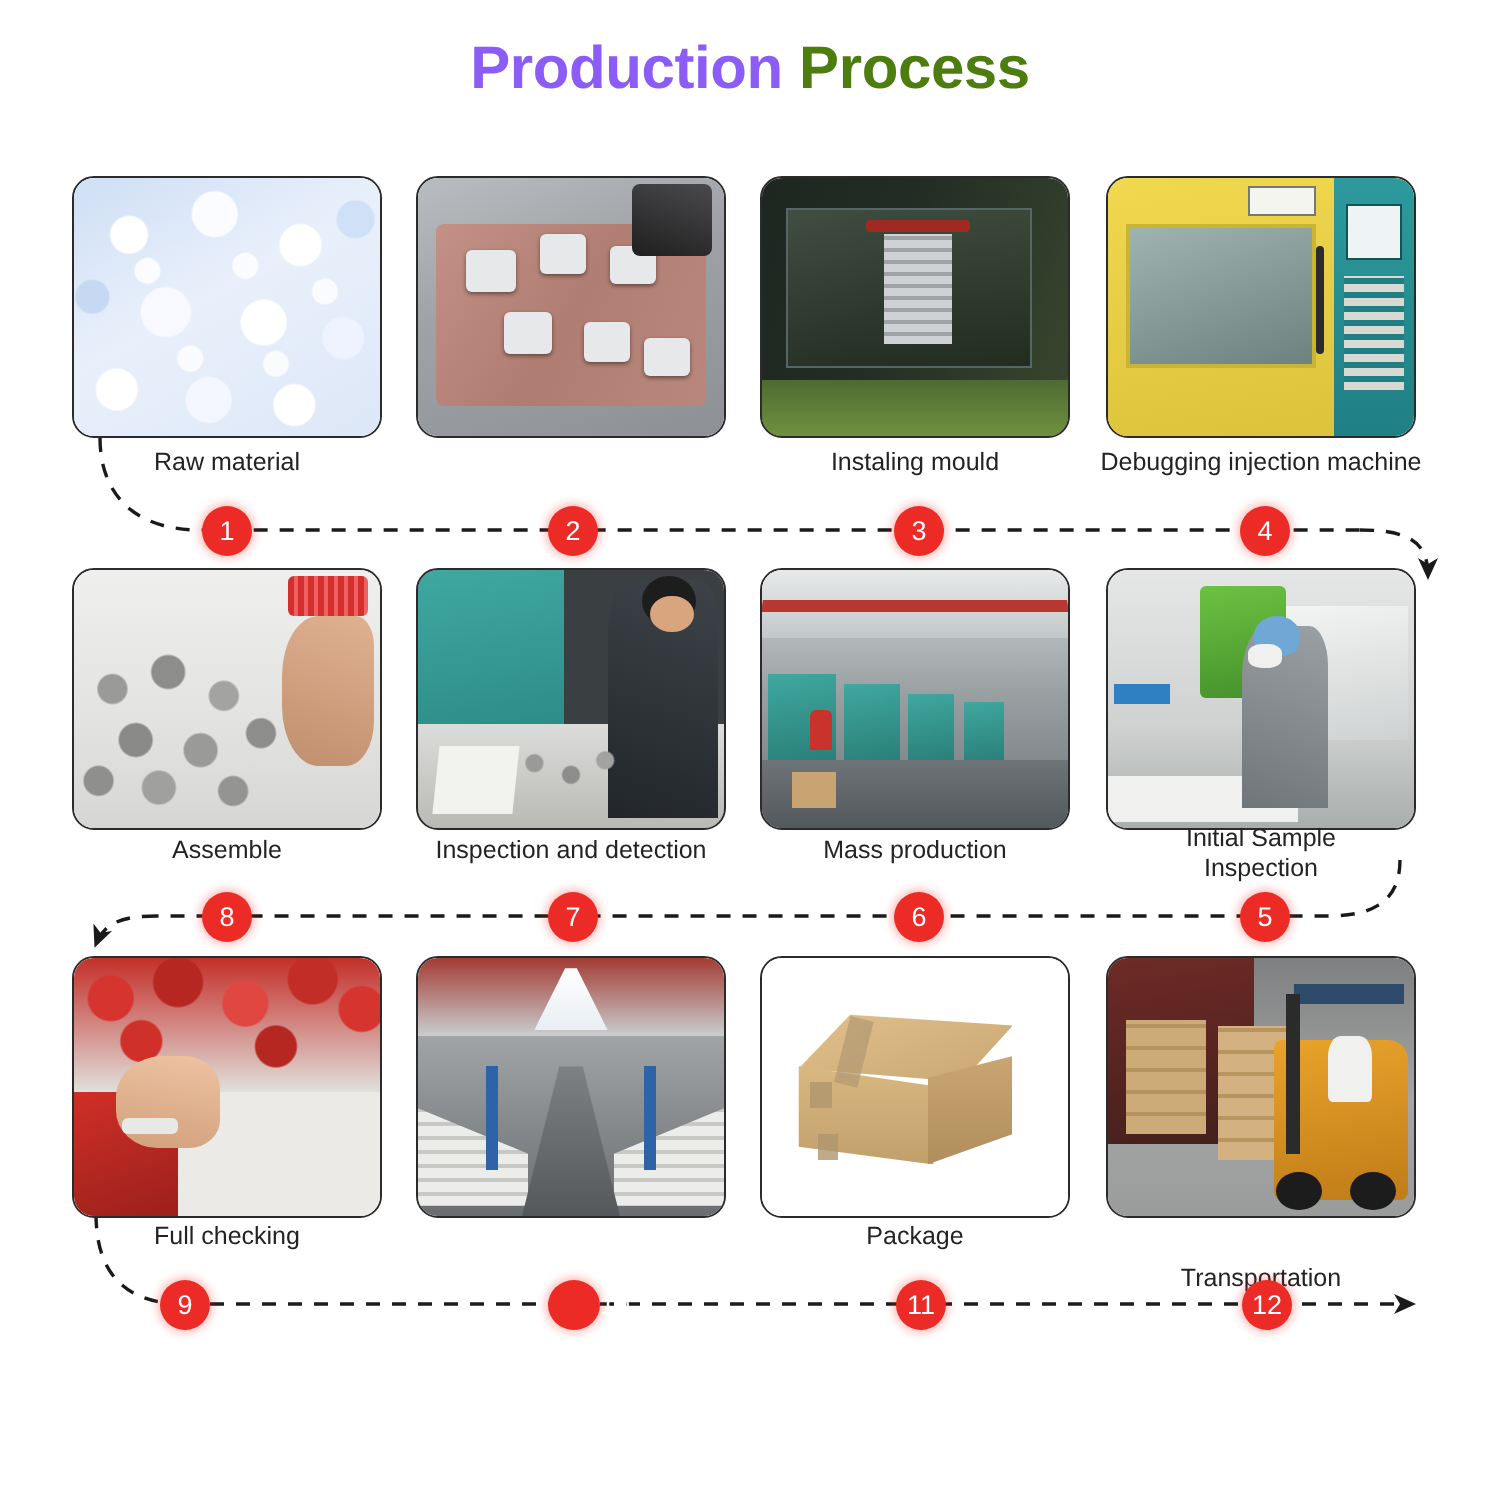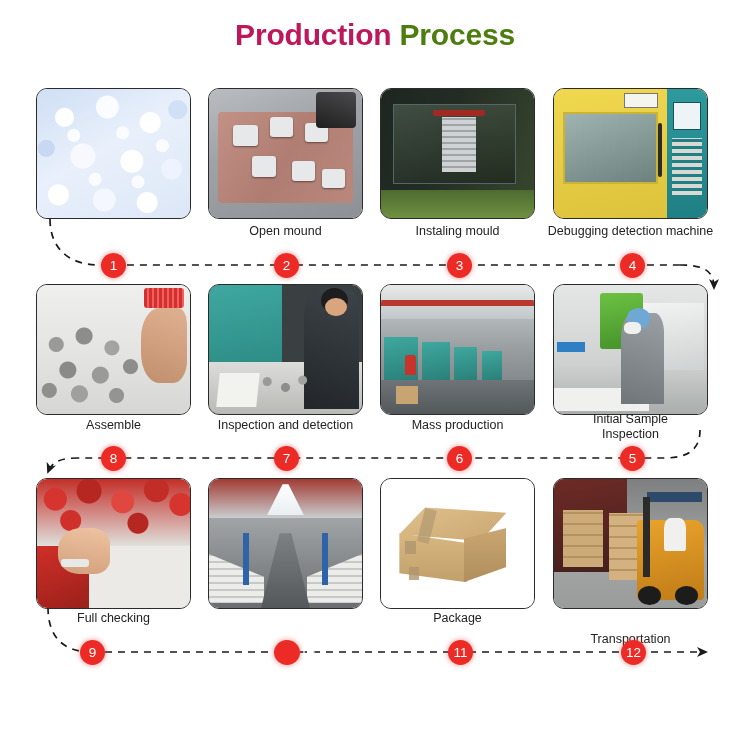--- a/index.html
+++ b/index.html
@@ -12,21 +12,21 @@
   }
   #stage { position: relative; width: 750px; height: 750px; }
 
   
   .title {
     position: absolute; left: 0; top: 18px; width: 750px;
     text-align: center;
     font-size: 30px; font-weight: bold; letter-spacing: -0.2px;
     white-space: nowrap;
   }
-  .title .red { color: #be185d; }
+  .title .red { color: #8b5cf6; }
   .title .blk { color: #4d7c0f; }
 
   
   #connectors {
     position: absolute; left: 0; top: 0;
     width: 750px; height: 750px;
     pointer-events: none;
   }
 
   
@@ -462,36 +462,36 @@
     <path d="M 48,607 C 48,636 62,652 92,652" fill="none" stroke="#1a1a1a" stroke-width="1.7" stroke-dasharray="7,6"></path>
 
     <path d="M 92,652 L 706,652" fill="none" stroke="#1a1a1a" stroke-width="1.7" stroke-dasharray="7,6" marker-end="url(#arrowR)"></path>
   </svg>
 
   <div class="card" style="left:36px; top:88px;">
     <div class="thumb">
       <div class="ill-pellets"></div>
     </div>
   </div>
+  <div class="label" style="left:26px; top:224px;">Raw material</div>
 
   <div class="card" style="left:208px; top:88px;">
     <div class="thumb">
       <div class="ill-mould">
         <div class="plate"></div>
         <div class="pc" style="left:16%; top:28%; width:16%; height:16%;"></div>
         <div class="pc" style="left:40%; top:22%; width:15%; height:15%;"></div>
         <div class="pc" style="left:63%; top:26%; width:15%; height:15%;"></div>
         <div class="pc" style="left:28%; top:52%; width:16%; height:16%;"></div>
         <div class="pc" style="left:54%; top:56%; width:15%; height:15%;"></div>
         <div class="pc" style="left:74%; top:62%; width:15%; height:15%;"></div>
         <div class="arm"></div>
       </div>
     </div>
   </div>
-  <div class="label" style="left:198px; top:224px;">Open mound</div>
 
   <div class="card" style="left:380px; top:88px;">
     <div class="thumb">
       <div class="ill-machine">
         <div class="glass"></div>
         <div class="redtube"></div>
         <div class="moldblk"></div>
         <div class="grnfloor"></div>
       </div>
     </div>
@@ -504,21 +504,21 @@
         <div class="yellowbody"></div>
         <div class="window"></div>
         <div class="handle"></div>
         <div class="sticker"></div>
         <div class="panel"></div>
         <div class="screen"></div>
         <div class="keys"></div>
       </div>
     </div>
   </div>
-  <div class="label" style="left:543px; top:224px;">Debugging detection machine</div>
+  <div class="label" style="left:543px; top:224px;">Debugging injection machine</div>
 
   <div class="badge" style="left:101px; top:253px;">1</div>
   <div class="badge" style="left:274px; top:253px;">2</div>
   <div class="badge" style="left:447px; top:253px;">3</div>
   <div class="badge" style="left:620px; top:253px;">4</div>
 
   <div class="card" style="left:36px; top:284px;">
     <div class="thumb">
       <div class="ill-assemble">
         <div class="basket"></div>

